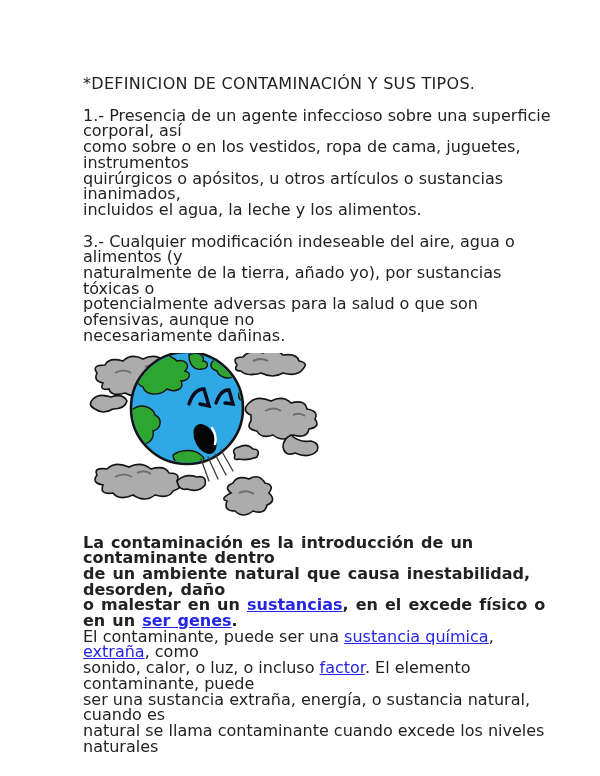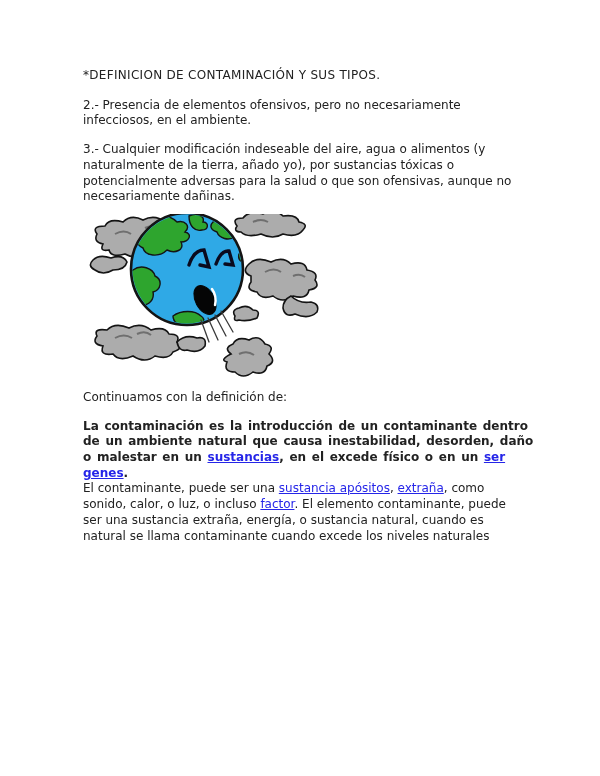--- a/index.html
+++ b/index.html
@@ -7,44 +7,46 @@
     width:600px;height:776px;overflow:hidden;
     background:var(--page_background,#fff);
     font-family:"DejaVu Sans","Liberation Sans",sans-serif;
     color:var(--text,#222);
   }
   .doc{
     padding:60px 40px 0 83px;
     width:468px;
   }
   .para{
-    margin:8px 0 13px 0;
-    font-size:12px;
+    margin:16px 0 13px 0;
+    font-size:16px;
     line-height:15.7px;
     white-space:pre-line;
   }
   .title{margin-bottom:14px;letter-spacing:.3px;}
   .bold, .bold-para{font-weight:700;word-spacing:1.5px;}
   a.link{color:var(--link,#2525e8);text-decoration:underline;cursor:pointer;}
   a.link.bold{font-weight:700;}
   figure.fig{margin:-4px 0 10px 2px;width:235px;height:166px;}
   .c-ocean{fill:var(--earth_ocean,#2fa9e6);}
   .c-land{fill:var(--earth_land,#2ea52e);}
   .c-cloud{fill:var(--smog_cloud,#acacac);}
 </style>
 </head>
 <body style="--page_background: #ffffff; --text: #222222; --link: #2525e8; --earth_ocean: #2fa9e6; --earth_land: #2ea52e; --smog_cloud: #acacac; --outline: #141414;">
 
 <div class="doc">
 
   <p class="para title">*DEFINICION DE CONTAMINACIÓN Y SUS TIPOS.</p>
 
+  <p class="para">1.- Presencia de un agente infeccioso sobre una superficie corporal, así
+como sobre o en los vestidos, ropa de cama, juguetes, instrumentos
+quirúrgicos o apósitos, u otros artículos o sustancias inanimados,
+incluidos el agua, la leche y los alimentos.</p>
 
-  <p class="para">2.- Presencia de elementos ofensivos, pero no necesariamente
-infecciosos, en el ambiente.</p>
 
   <p class="para">3.- Cualquier modificación indeseable del aire, agua o alimentos (y
 naturalmente de la tierra, añado yo), por sustancias tóxicas o
 potencialmente adversas para la salud o que son ofensivas, aunque no
 necesariamente dañinas.</p>
 
 
   <figure class="fig">
     <svg viewBox="0 0 235 166" width="235" height="166" xmlns="http://www.w3.org/2000/svg">
 
@@ -99,23 +101,22 @@
         <line x1="136" y1="97" x2="148" y2="118"></line>
       </g>
       <g stroke="#141414" stroke-width="1.6">
         <path class="c-cloud" d="M146,140 Q138,134 148,130 Q152,122 164,126 Q174,120 180,130 Q190,132 184,140 Q192,148 182,152 Q180,162 168,158 Q158,166 150,158 Q138,158 142,148 Q134,146 146,140 Z"></path>
         <path d="M154,140 q8,-4 15,1" fill="none" stroke="#6f6f6f" stroke-width="2"></path>
       </g>
     </svg>
   </figure>
 
 
-  <p class="para">Continuamos con la definición de:</p>
 
   <p class="para"><span class="bold">La contaminación es la introducción de un contaminante dentro
 de un ambiente natural que causa inestabilidad, desorden, daño
 o malestar en un </span><a class="bold link">sustancias</a><span class="bold">, en el excede físico o en un </span><a class="bold link">ser genes</a><span class="bold">.</span><span>
-El contaminante, puede ser una </span><a class="link">sustancia apósitos</a><span>, </span><a class="link">extraña</a><span>, como
+El contaminante, puede ser una </span><a class="link">sustancia química</a><span>, </span><a class="link">extraña</a><span>, como
 sonido, calor, o luz, o incluso </span><a class="link">factor</a><span>. El elemento contaminante, puede
 ser una sustancia extraña, energía, o sustancia natural, cuando es
 natural se llama contaminante cuando excede los niveles naturales</span></p>
 
 </div>
 
 </body></html>

